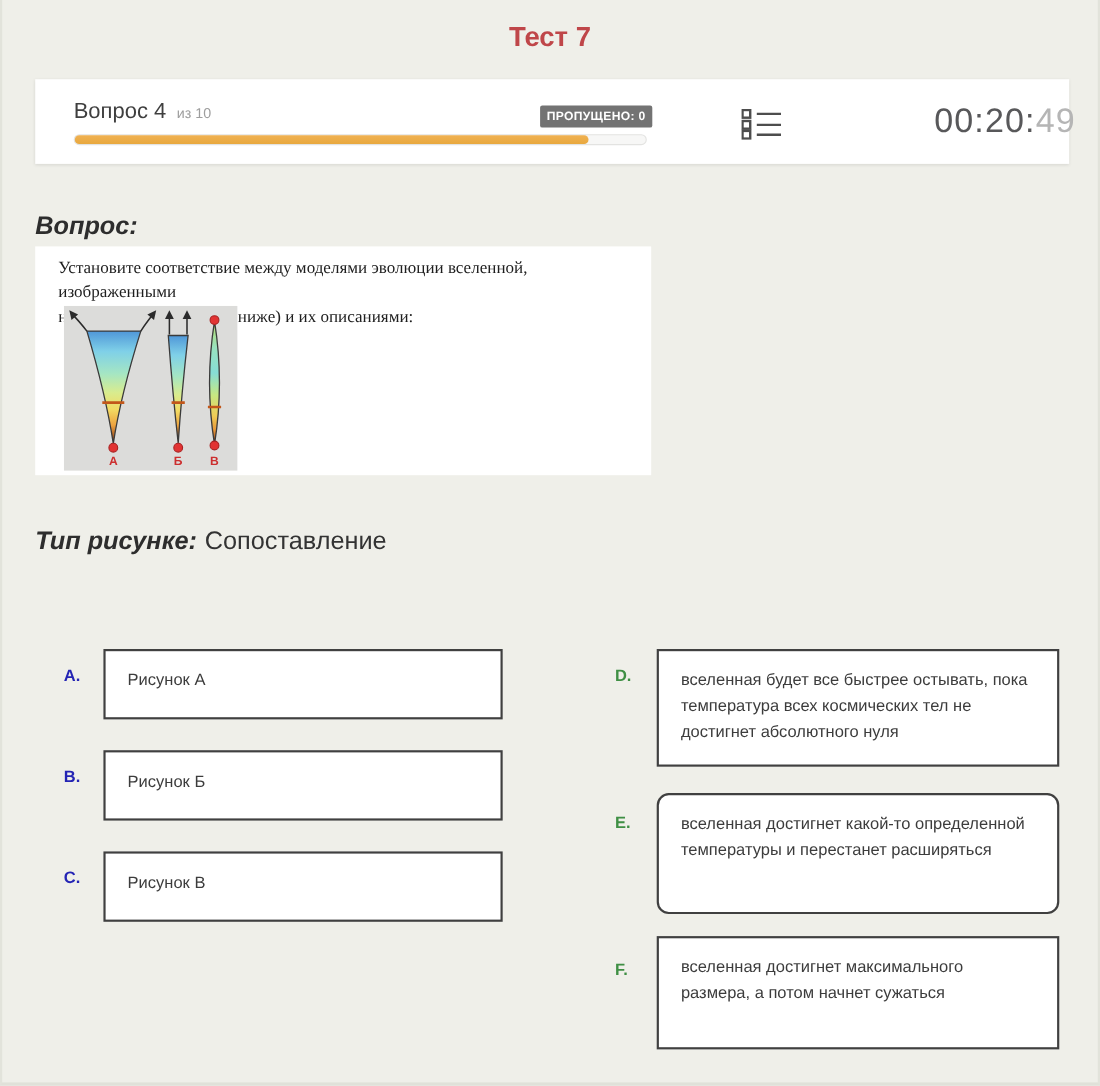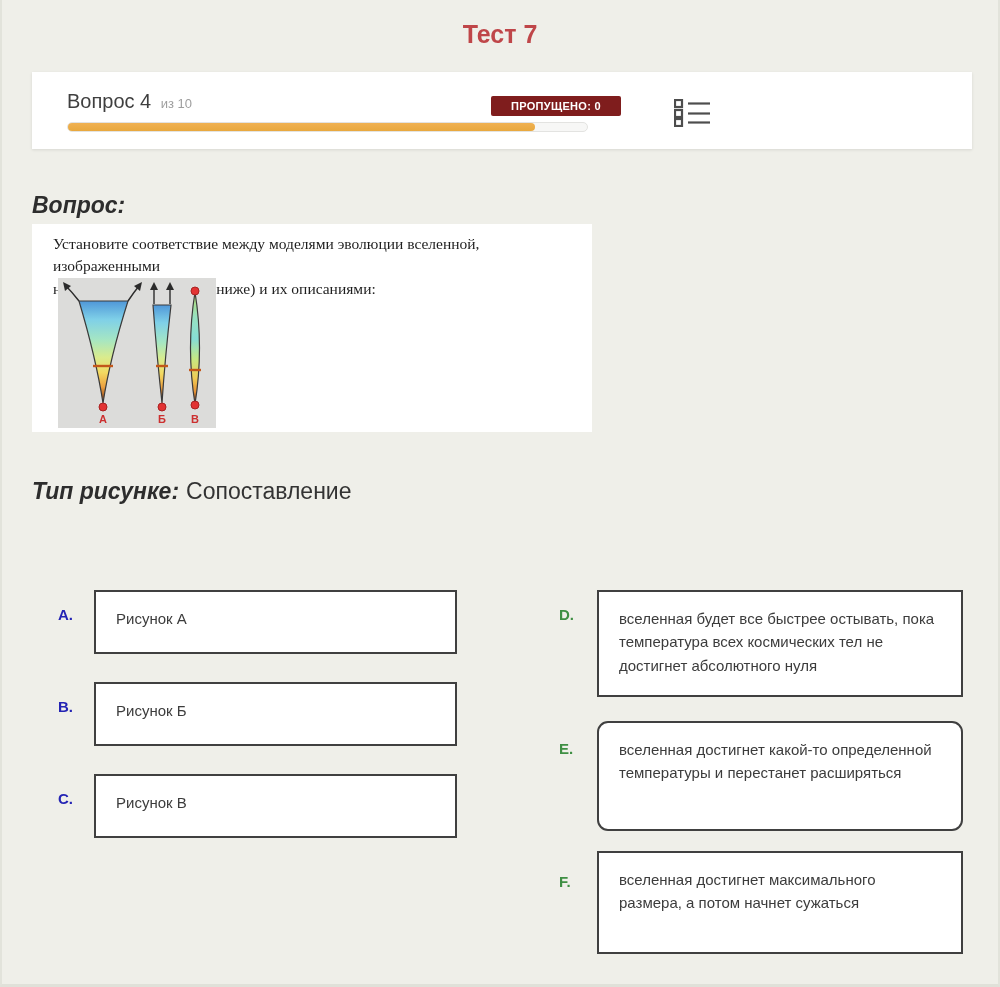--- a/index.html
+++ b/index.html
@@ -28,23 +28,23 @@
   .header-card {
     top: 72px; left: 30px; width: 940px; height: 77px;
     background: #ffffff;
     box-shadow: 0 1px 3px rgba(0,0,0,0.10);
   }
   .q-counter { position: absolute; left: 35px; top: 18px; }
   .q-counter .q-num { font-size: 20px; color: #3f3f3f; }
   .q-counter .q-of  { font-size: 13px; color: #9e9e9e; margin-left: 5px; }
   .skipped-badge {
     position: absolute; left: 459px; top: 24px;
-    background: #7f1d1d; color: #ffffff;
+    background: #737373; color: #ffffff;
     font-size: 11px; font-weight: bold;
-    padding: 4px 20px; border-radius: 2px;
+    padding: 4px 6px; border-radius: 2px;
     letter-spacing: 0.3px;
   }
   .progress-track {
     position: absolute; left: 35px; top: 50px;
     width: 521px; height: 10px;
     background: #f7f7f6;
     border: 1px solid #e3e3e1;
     border-radius: 6px;
   }
   .progress-fill {
@@ -125,20 +125,23 @@
     <svg width="37" height="28" viewBox="0 0 37 28">
       <g fill="none" stroke="#4d4d4d" stroke-width="2.2">
         <rect x="1" y="1" width="7" height="7"></rect>
         <rect x="1" y="11" width="7" height="7"></rect>
         <rect x="1" y="21" width="7" height="7" transform="translate(0,-1)"></rect>
         <line x1="14" y1="4.5" x2="36" y2="4.5"></line>
         <line x1="14" y1="14.5" x2="36" y2="14.5"></line>
         <line x1="14" y1="23.5" x2="36" y2="23.5"></line>
       </g>
     </svg>
+  </div>
+  <div class="timer">
+    <span>00:20:</span><span class="secs">49</span>
   </div>
 </div>
 
 <div class="abs question-heading">Вопрос:</div>
 
 <div class="abs question-card">
   <div class="question-text">
     <span>Установите соответствие между моделями эволюции вселенной, изображенными</span>
     <span>на рисунке (см. рисунок ниже) и их описаниями:</span>
   </div>

